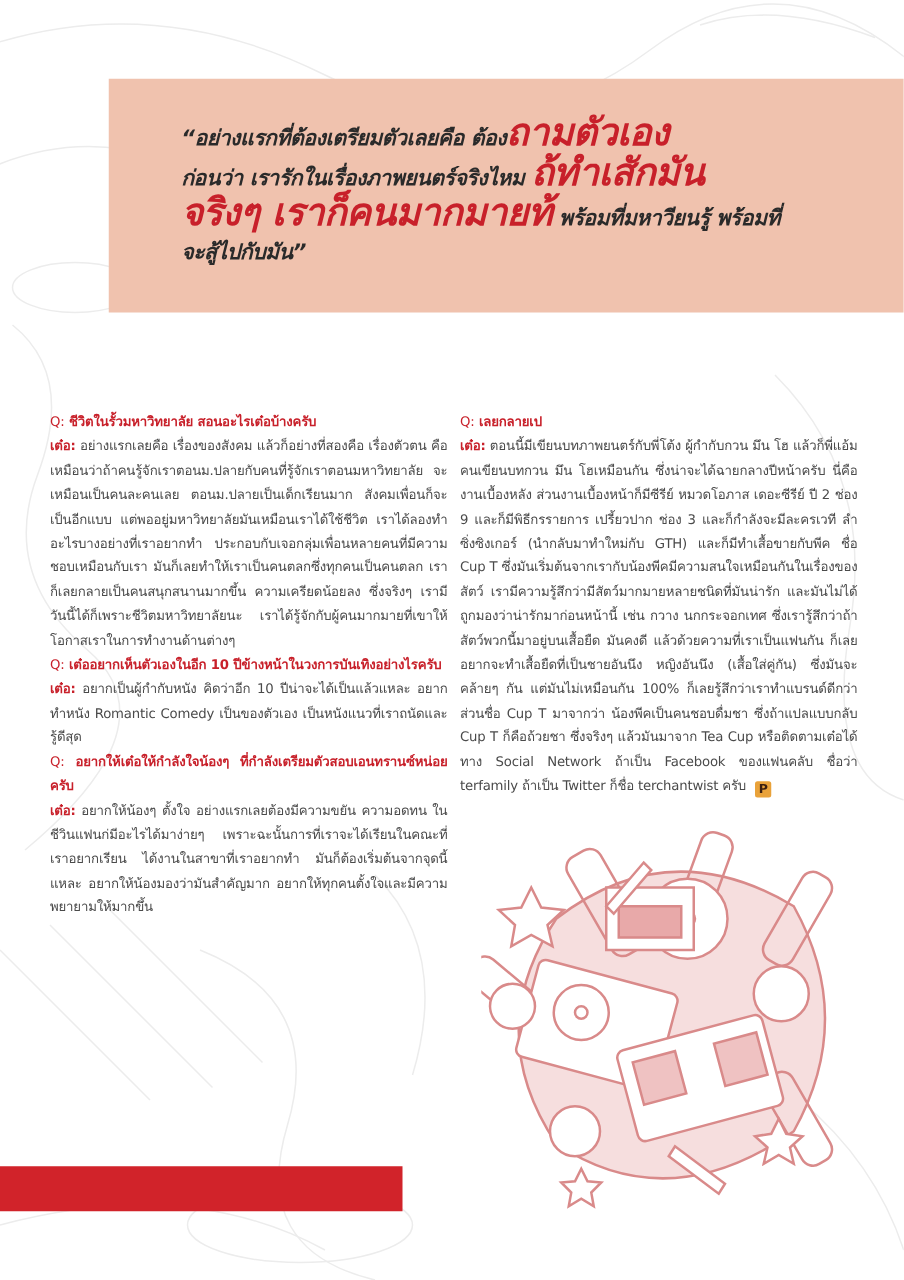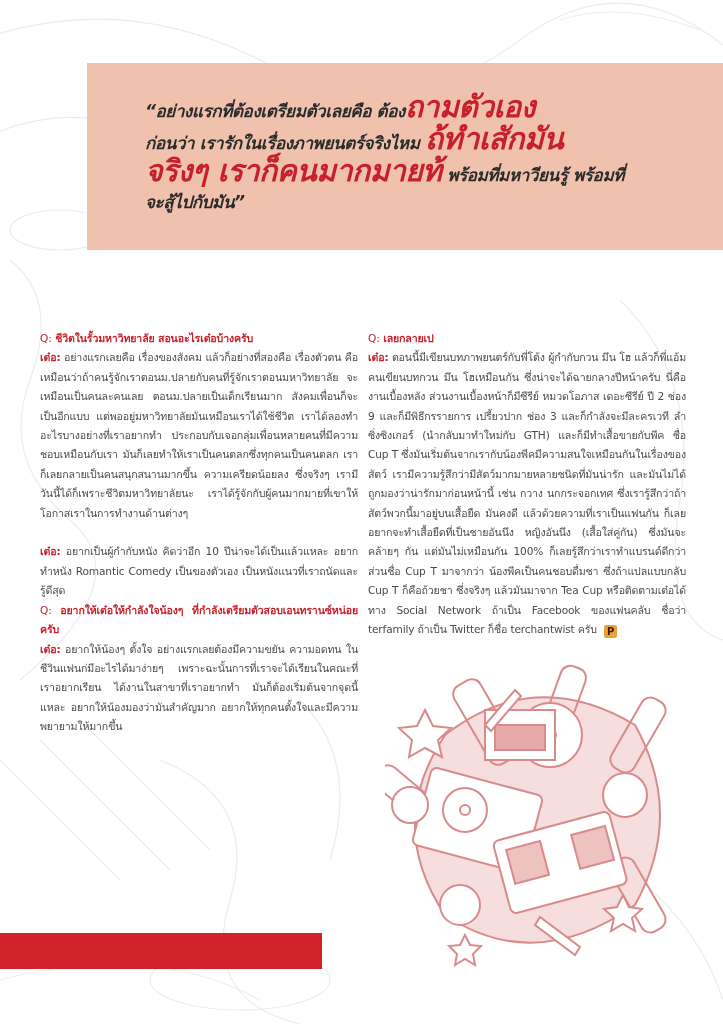--- a/index.html
+++ b/index.html
@@ -68,21 +68,21 @@
   <p class="pull-quote"><span>“อย่างแรกที่ต้องเตรียมตัวเลยคือ ต้อง</span><span class="hl">ถามตัวเอง</span><br><span>ก่อนว่า เรารักในเรื่องภาพยนตร์จริงไหม </span><span class="hl">ถ้ทำเสักมัน</span><br><span class="hl">จริงๆ เราก็คนมากมายท้</span><span> พร้อมที่มหาวียนรู้ พร้อมที่</span><br><span>จะสู้ไปกับมัน”</span></p>
 </div>
 
 <div class="column col-left">
   <div class="para">
     <span class="q"><span class="q-prefix">Q:</span> <span>ชีวิตในรั้วมหาวิทยาลัย สอนอะไรเต๋อบ้างครับ</span></span><br>
     <span class="a-label">เต๋อ:</span>
     <span>อย่างแรกเลยคือ เรื่องของสังคม แล้วก็อย่างที่สองคือ เรื่องตัวตน คือเหมือนว่าถ้าคนรู้จักเราตอนม.ปลายกับคนที่รู้จักเราตอนมหาวิทยาลัย จะเหมือนเป็นคนละคนเลย ตอนม.ปลายเป็นเด็กเรียนมาก สังคมเพื่อนก็จะเป็นอีกแบบ แต่พออยู่มหาวิทยาลัยมันเหมือนเราได้ใช้ชีวิต เราได้ลองทำอะไรบางอย่างที่เราอยากทำ ประกอบกับเจอกลุ่มเพื่อนหลายคนที่มีความชอบเหมือนกับเรา มันก็เลยทำให้เราเป็นคนตลกซึ่งทุกคนเป็นคนตลก เราก็เลยกลายเป็นคนสนุกสนานมากขึ้น ความเครียดน้อยลง ซึ่งจริงๆ เรามีวันนี้ได้ก็เพราะชีวิตมหาวิทยาลัยนะ เราได้รู้จักกับผู้คนมากมายที่เขาให้โอกาสเราในการทำงานด้านต่างๆ</span>
   </div>
   <div class="para">
-    <br>
+    <span class="q"><span class="q-prefix">Q:</span> <span>เต๋ออยากเห็นตัวเองในอีก 10 ปีข้างหน้าในวงการบันเทิงอย่างไรครับ</span></span><br>
     <span class="a-label">เต๋อ:</span>
     <span>อยากเป็นผู้กำกับหนัง คิดว่าอีก 10 ปีน่าจะได้เป็นแล้วแหละ อยากทำหนัง Romantic Comedy เป็นของตัวเอง เป็นหนังแนวที่เราถนัดและรู้ดีสุด</span>
   </div>
   <div class="para">
     <span class="q"><span class="q-prefix">Q:</span> <span>อยากให้เต๋อให้กำลังใจน้องๆ ที่กำลังเตรียมตัวสอบเอนทรานซ์หน่อยครับ</span></span><br>
     <span class="a-label">เต๋อ:</span>
     <span>อยากให้น้องๆ ตั้งใจ อย่างแรกเลยต้องมีความขยัน ความอดทน ในชีวินแฟนก่มีอะไรได้มาง่ายๆ เพราะฉะนั้นการที่เราจะได้เรียนในคณะที่เราอยากเรียน ได้งานในสาขาที่เราอยากทำ มันก็ต้องเริ่มต้นจากจุดนี้แหละ อยากให้น้องมองว่ามันสำคัญมาก อยากให้ทุกคนตั้งใจและมีความพยายามให้มากขึ้น</span>
   </div>
 </div>
 

